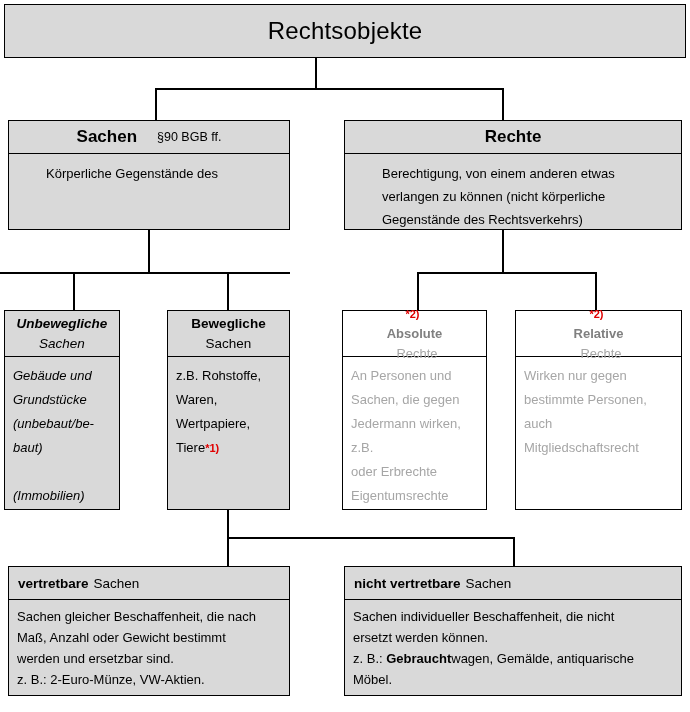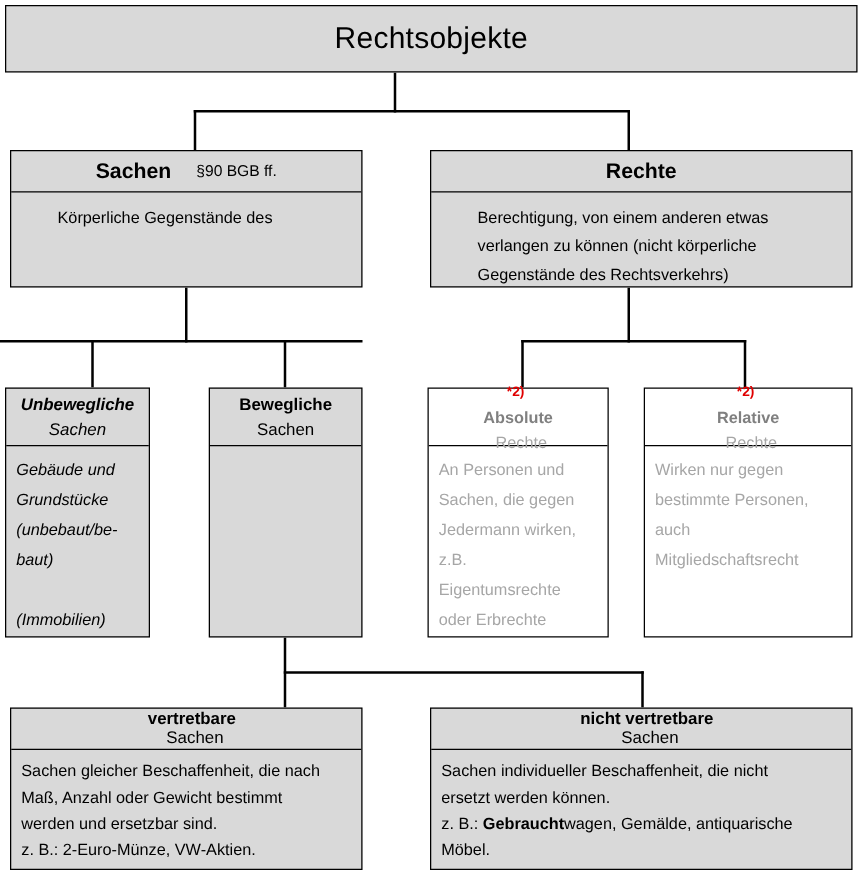--- a/index.html
+++ b/index.html
@@ -114,21 +114,20 @@
   
   .l4 { height: 130px; top: 566px; }
   #vertretbar-box     { left: 8px;   width: 282px; }
   #nicht-vertretbar-box { left: 344px; width: 338px; }
   .l4 .box-head {
     height: 33px;
     justify-content: flex-start;
     padding-left: 9px;
     text-align: left;
     font-size: 13.5px;
-    flex-direction: column;
   }
   .l4 .box-head .strong { font-weight: bold; }
   .l4 .box-body {
     font-size: 13px;
     line-height: 21px;
     padding-top: 6px;
   }
   .b { font-weight: bold; }
 </style>
 </head>
@@ -193,35 +192,41 @@
       <div>&nbsp;</div>
       <div>(Immobilien)</div>
     </div>
   </div>
 
   <div class="box l3" id="beweglich-box">
     <div class="box-head">
       <span class="strong">Bewegliche</span>
       <span>Sachen</span>
     </div>
+    <div class="box-body">
+      <div>z.B. Rohstoffe,</div>
+      <div>Waren,</div>
+      <div>Wertpapiere,</div>
+      <div><span>Tiere</span><span class="star-inline">*1)</span></div>
+    </div>
   </div>
 
   <div class="box l3 white" id="absolute-box">
     <div class="box-head">
       <span class="star head-star">*2)</span>
       <span class="strong">Absolute</span>
       <span class="lite" style="margin-left:5px;">Rechte</span>
     </div>
     <div class="box-body">
       <div>An Personen und</div>
       <div>Sachen, die gegen</div>
       <div>Jedermann wirken,</div>
       <div>z.B.</div>
+      <div>oder Erbrechte</div>
       <div>Eigentumsrechte</div>
-      <div>oder Erbrechte</div>
     </div>
   </div>
 
   <div class="box l3 white" id="relative-box">
     <div class="box-head">
       <span class="star head-star">*2)</span>
       <span class="strong">Relative</span>
       <span class="lite" style="margin-left:5px;">Rechte</span>
     </div>
     <div class="box-body">

